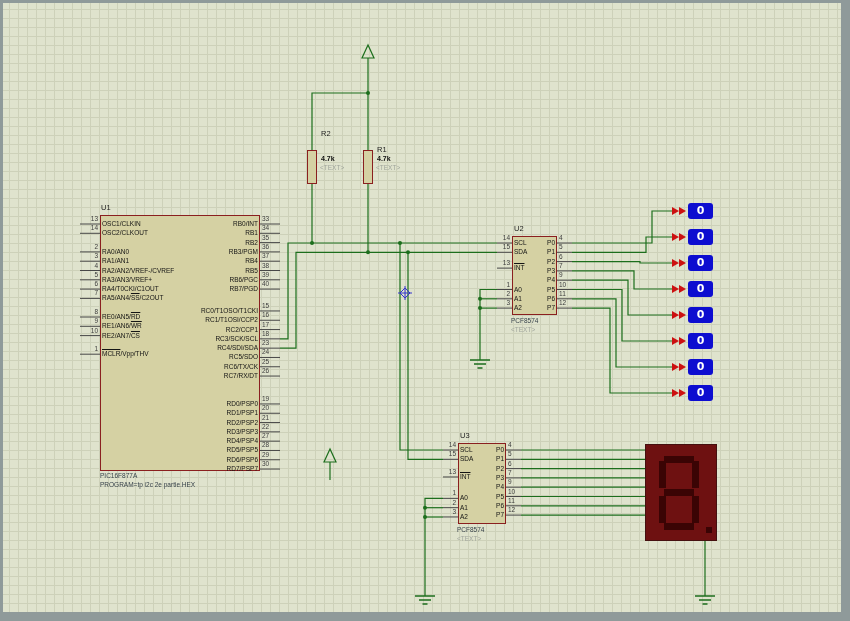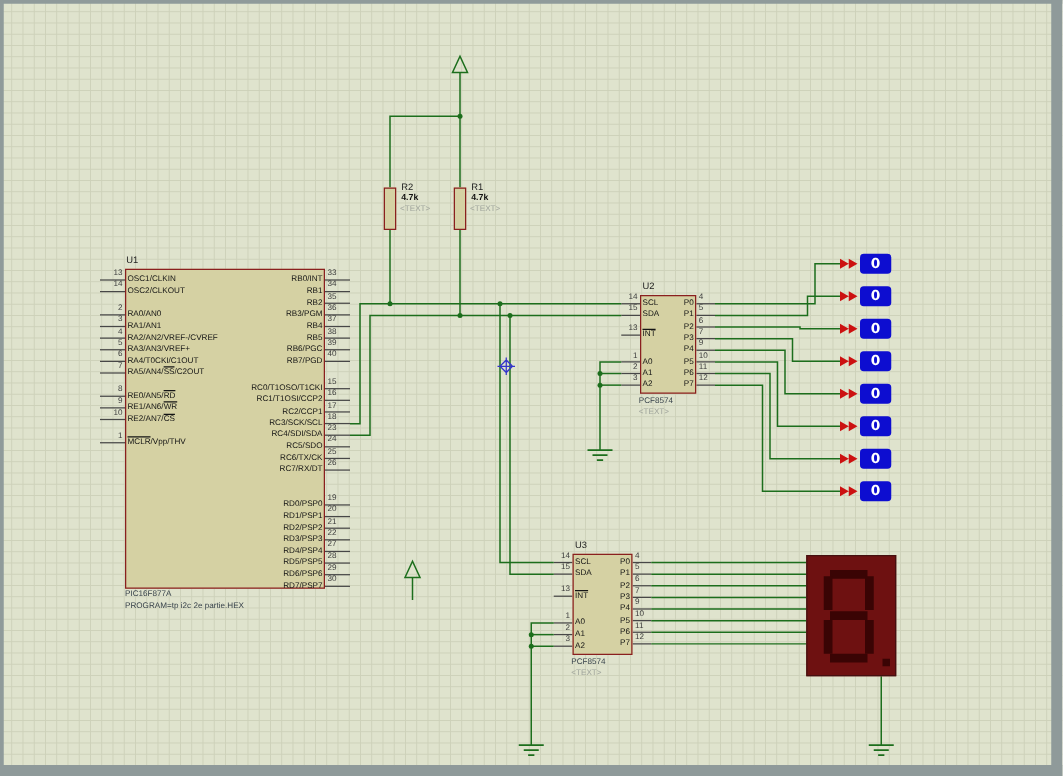--- a/index.html
+++ b/index.html
@@ -321,21 +321,21 @@
 
   <div class="ref" style="left:514px;top:224px">U2</div>
   <div class="plabel" style="left:511px;top:317px">PCF8574</div>
   <div class="gtext" style="left:511px;top:326px">&lt;TEXT&gt;</div>
 
   <div class="ref" style="left:460px;top:431px">U3</div>
   <div class="plabel" style="left:457px;top:526px">PCF8574</div>
   <div class="gtext" style="left:457px;top:535px">&lt;TEXT&gt;</div>
 
   <div class="resistor" style="left:307px;top:150px;width:10px;height:34px"></div>
-  <div class="ref" style="left:321px;top:145px">R2</div>
+  <div class="ref" style="left:321px;top:129px">R2</div>
   <div class="val" style="left:321px;top:155px">4.7k</div>
   <div class="gtext" style="left:320px;top:164px">&lt;TEXT&gt;</div>
 
   <div class="resistor" style="left:363px;top:150px;width:10px;height:34px"></div>
   <div class="ref" style="left:377px;top:145px">R1</div>
   <div class="val" style="left:377px;top:155px">4.7k</div>
   <div class="gtext" style="left:376px;top:164px">&lt;TEXT&gt;</div>
 
   <div class="display">
       <div class="seg" style="left: 18px; top: 11px; width: 30px; height: 7px;"></div>

